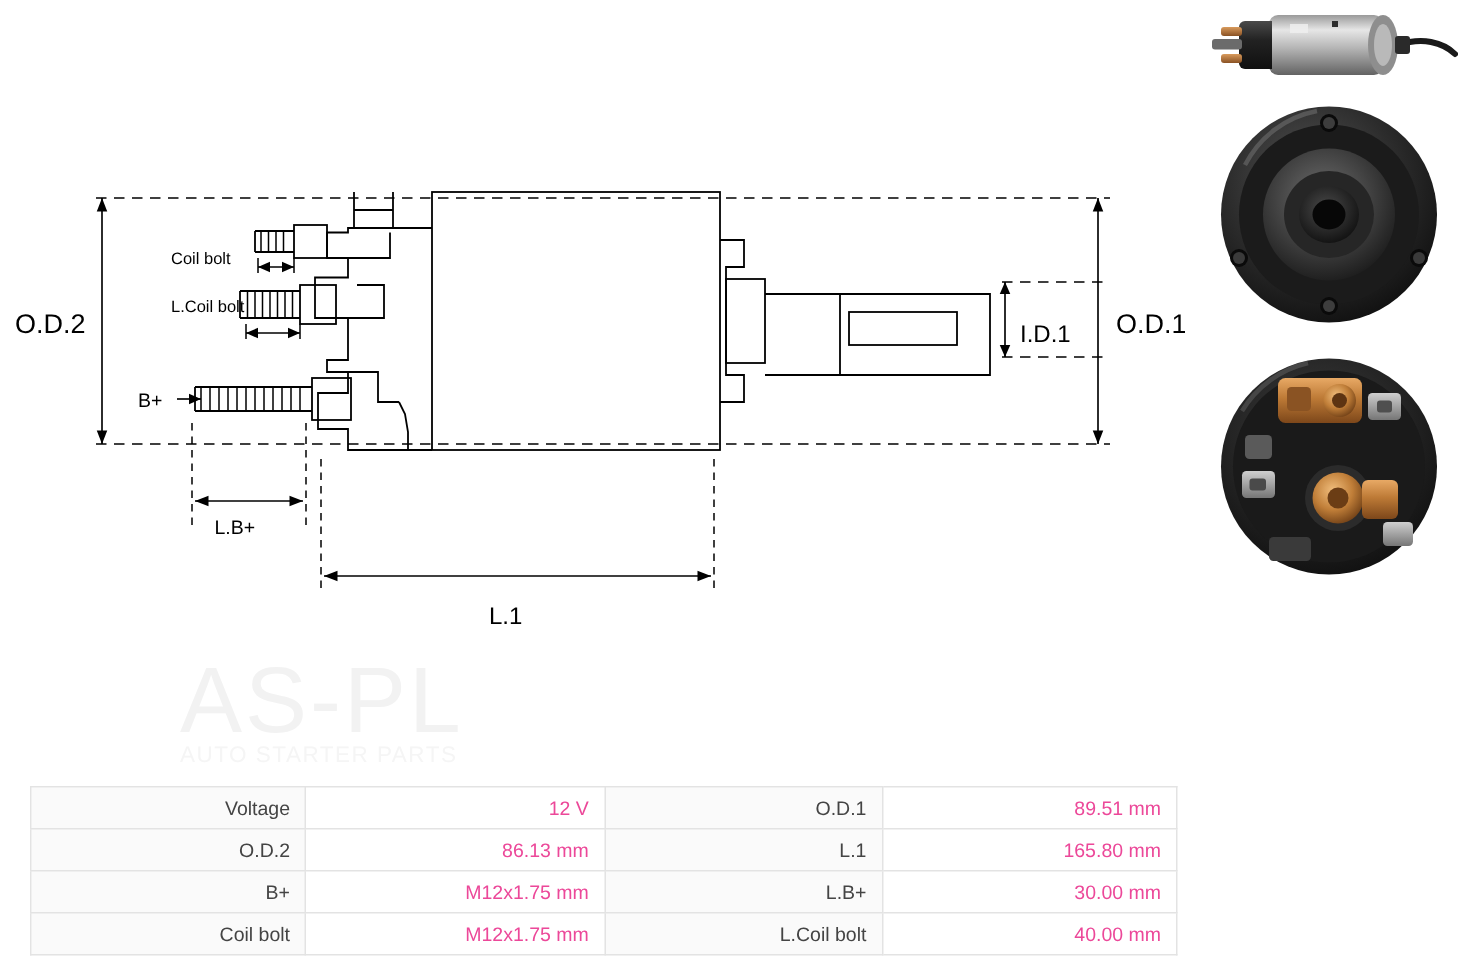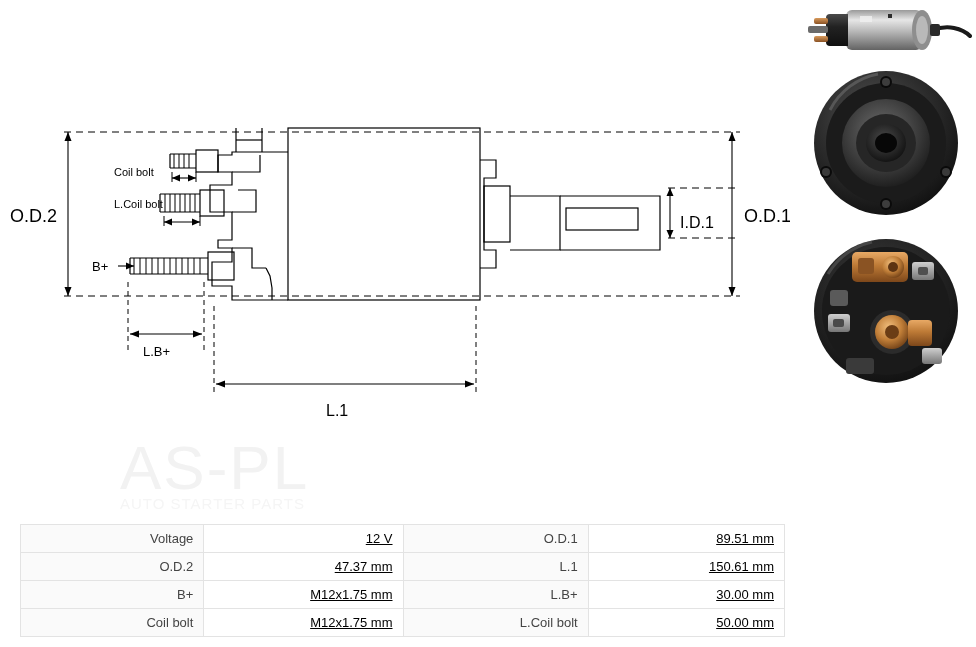--- a/index.html
+++ b/index.html
@@ -99,23 +99,22 @@
     text-align: right;
     white-space: nowrap;
   }
   .spec-table td.label {
     background: #fafafa;
     color: #444;
     width: 185px;
   }
   .spec-table td.value {
     background: #ffffff;
-    color: #000000;
+    color: #ec4899;
     width: 197px;
-    text-decoration: underline;
   }
 </style>
 </head>
 <body>
 
 <div class="page">
 
   <div class="drawing">
     <svg width="790" height="440" viewBox="0 0 790 440" xmlns="http://www.w3.org/2000/svg">
       <g fill="none" stroke="#000" stroke-width="1.2" shape-rendering="geometricPrecision">
@@ -353,32 +352,32 @@
   <table class="spec-table">
     <tbody>
       <tr>
         <td class="label">Voltage</td>
         <td class="value">12 V</td>
         <td class="label">O.D.1</td>
         <td class="value">89.51 mm</td>
       </tr>
       <tr>
         <td class="label">O.D.2</td>
-        <td class="value">47.37 mm</td>
+        <td class="value">86.13 mm</td>
         <td class="label">L.1</td>
-        <td class="value">150.61 mm</td>
+        <td class="value">165.80 mm</td>
       </tr>
       <tr>
         <td class="label">B+</td>
         <td class="value">M12x1.75 mm</td>
         <td class="label">L.B+</td>
         <td class="value">30.00 mm</td>
       </tr>
       <tr>
         <td class="label">Coil bolt</td>
         <td class="value">M12x1.75 mm</td>
         <td class="label">L.Coil bolt</td>
-        <td class="value">50.00 mm</td>
+        <td class="value">40.00 mm</td>
       </tr>
     </tbody>
   </table>
 
 </div>
 
 </body></html>

